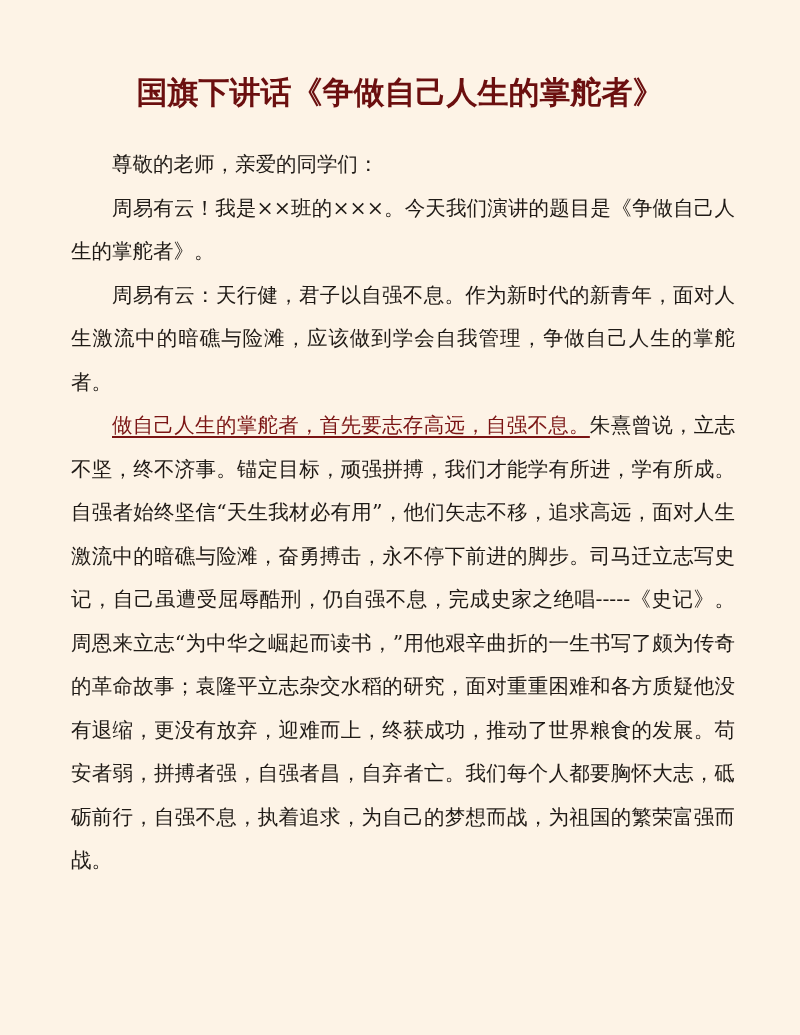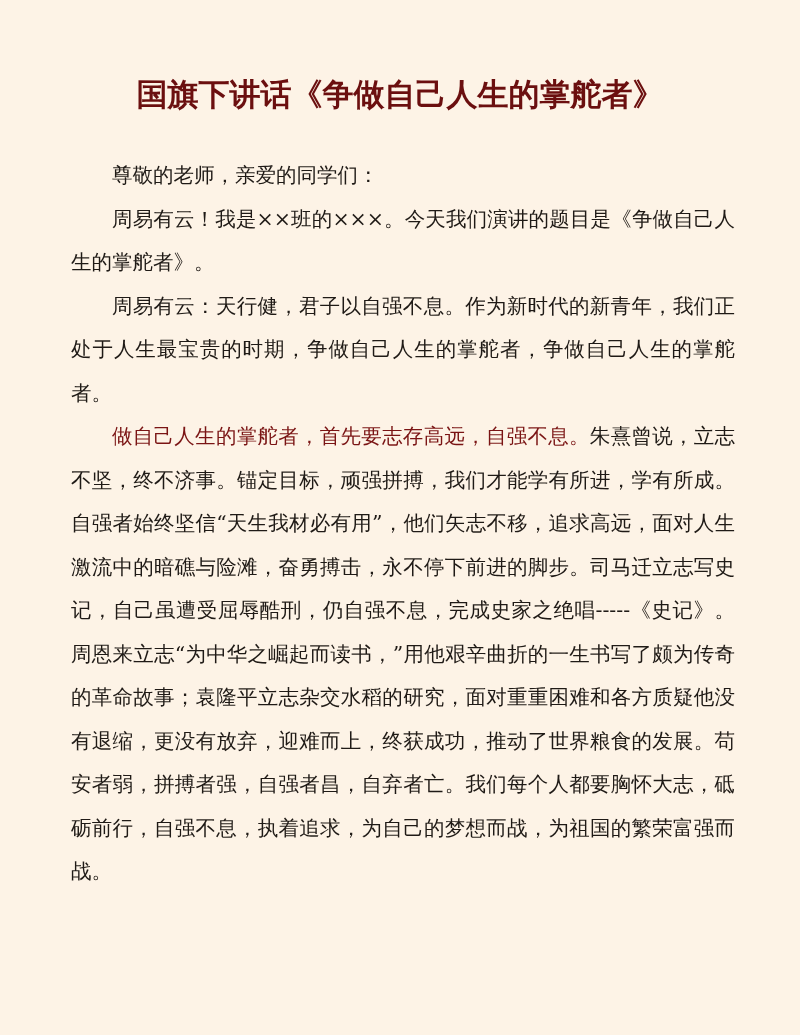--- a/index.html
+++ b/index.html
@@ -14,51 +14,52 @@
       position: relative;
       font-family: "DejaVu Serif", "Liberation Serif", serif;
       color: #1f1a16;
     }
     .title {
       position: absolute;
       top: 52px;
       left: 0;
       width: 800px;
       text-align: center;
-      font-family: Liberation Sans, sans-serif;
+      font-family: Liberation Mono, monospace;
       font-weight: bold;
       font-size: 31px;
       letter-spacing: 0px;
       color: #6b0f0f;
       line-height: 44px;
     }
     .content {
       position: absolute;
-      top: 154px;
+      top: 143px;
       left: 71px;
       width: 664px;
     }
     .para {
       margin: 0;
       font-size: 20.5px;
       line-height: 43.5px;
       text-align: justify;
       text-indent: 2em;
       word-break: break-all;
     }
     .highlight {
       color: #7a1414;
+      text-decoration: underline;
       text-decoration-color: #7a1414;
       text-underline-offset: 4px;
       text-decoration-thickness: 2px;
     }
   </style>
 </head>
 <body>
 
 <h1 class="title">国旗下讲话《争做自己人生的掌舵者》</h1>
 
 <div class="content">
   <p class="para">尊敬的老师，亲爱的同学们：</p>
   <p class="para">周易有云！我是××班的×××。今天我们演讲的题目是《争做自己人生的掌舵者》。</p>
-  <p class="para">周易有云：天行健，君子以自强不息。作为新时代的新青年，我们正处于人生最宝贵的时期，争做自己人生的掌舵者，争做自己人生的掌舵者。</p>
+  <p class="para">周易有云：天行健，君子以自强不息。作为新时代的新青年，面对人生激流中的暗礁与险滩，应该做到学会自我管理，争做自己人生的掌舵者。</p>
   <p class="para"><span class="highlight">做自己人生的掌舵者，首先要志存高远，自强不息。</span><span>朱熹曾说，立志不坚，终不济事。锚定目标，顽强拼搏，我们才能学有所进，学有所成。自强者始终坚信“天生我材必有用”，他们矢志不移，追求高远，面对人生激流中的暗礁与险滩，奋勇搏击，永不停下前进的脚步。司马迁立志写史记，自己虽遭受屈辱酷刑，仍自强不息，完成史家之绝唱-----《史记》。周恩来立志“为中华之崛起而读书，”用他艰辛曲折的一生书写了颇为传奇的革命故事；袁隆平立志杂交水稻的研究，面对重重困难和各方质疑他没有退缩，更没有放弃，迎难而上，终获成功，推动了世界粮食的发展。苟安者弱，拼搏者强，自强者昌，自弃者亡。我们每个人都要胸怀大志，砥砺前行，自强不息，执着追求，为自己的梦想而战，为祖国的繁荣富强而战。</span></p>
 </div>
 
 </body></html>

